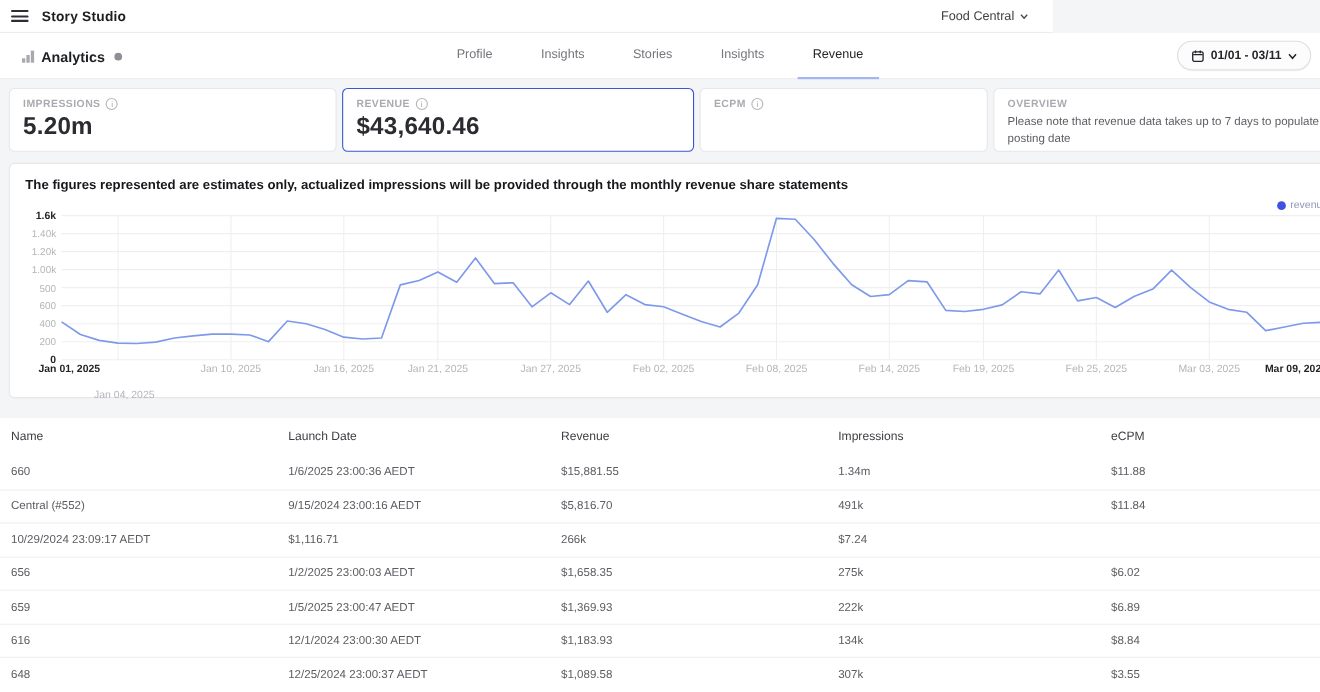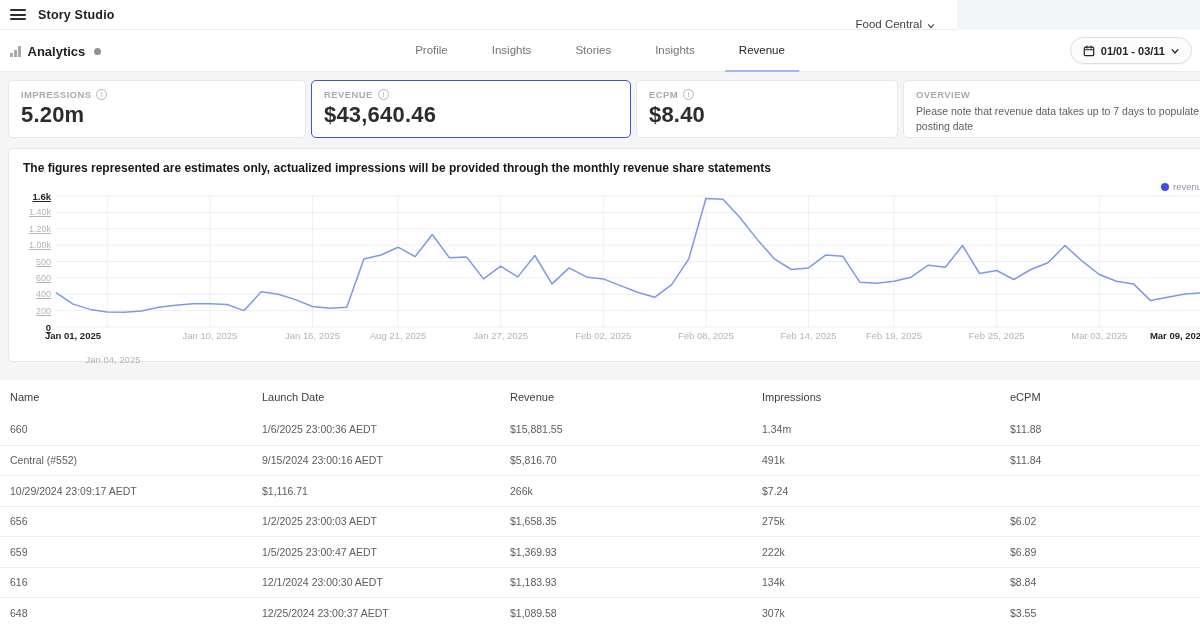--- a/index.html
+++ b/index.html
@@ -6,28 +6,28 @@
   html,body { width:1200px; height:629px; }
   body { font-family:"Liberation Sans", sans-serif; background:#f4f5f6; }
   #app { position:relative; width:1200px; height:629px; overflow:hidden; background:#f4f5f6; }
 
   
   .topbar { position:absolute; left:0; top:0; width:957px; height:30px; background:#fff;
             border-bottom:1px solid #ebecee; display:flex; align-items:center; }
   .burger { width:16px; height:11px; margin-left:10px; display:flex; flex-direction:column; justify-content:space-between; cursor:pointer; }
   .burger span { display:block; height:2px; background:#2c2e33; border-radius:1px; }
   .app-title { margin-left:12px; font-size:12.5px; font-weight:bold; color:#1c1e22; letter-spacing:.2px; }
-  .account { position:absolute; right:22px; top:0; height:30px; display:flex; align-items:flex-end; gap:5px;
+  .account { position:absolute; right:22px; top:0; height:30px; display:flex; align-items:center; gap:5px;
              font-size:11.5px; color:#3f4145; cursor:pointer; }
   .chev { width:8px; height:8px; flex:none; }
 
   
   .navbar { position:absolute; left:0; top:30px; width:1200px; height:42px; background:#fff;
             border-bottom:1px solid #ebecee; }
-  .section { position:absolute; left:10px; top:0; height:42px; display:flex; align-items:center; gap:7px; }
+  .section { position:absolute; left:20px; top:0; height:42px; display:flex; align-items:center; gap:7px; }
   .bars-ic { display:flex; align-items:flex-end; gap:1.5px; height:11px; }
   .bars-ic i { display:block; width:2.5px; background:#a7a9ae; }
   .bars-ic i:nth-child(1){height:4px} .bars-ic i:nth-child(2){height:7px} .bars-ic i:nth-child(3){height:11px}
   .section-label { font-size:13px; font-weight:bold; color:#1c1e22; }
   .status-dot { width:7px; height:7px; border-radius:50%; background:#8e9095; margin-left:2px; }
   .tabs { position:absolute; left:50%; top:0; transform:translateX(-50%); height:42px; display:flex; }
   .tab { height:42px; display:flex; align-items:center; padding:0 14px; margin:0 8px; font-size:11.5px;
          color:#74767b; cursor:pointer; border-bottom:2px solid transparent; }
   .tab.active { color:#232529; border-bottom-color:#a3b6f2; }
   .datepill { position:absolute; right:8px; top:7px; height:27px; display:flex; align-items:center; gap:6px;
@@ -46,21 +46,21 @@
   .card-desc { font-size:10.5px; color:#5d5f64; line-height:1.45; margin-top:4px; }
 
   
   .chart-card { position:absolute; left:8px; top:148px; width:1244px; height:214px; background:#fff;
                 border:1px solid #e6e7e9; border-radius:5px; }
   .disclaimer { position:absolute; left:14px; top:12px; font-size:12px; font-weight:bold; color:#17181b; white-space:nowrap; }
   .legend { position:absolute; left:1152px; top:32px; display:flex; align-items:center; gap:4px; cursor:pointer; }
   .legend-dot { width:8px; height:8px; border-radius:50%; }
   .legend-label { font-size:9.5px; color:#8f97b8; white-space:nowrap; }
   #chart-svg { position:absolute; left:0; top:0; }
-  .ylab { position:absolute; width:42px; text-align:right; font-size:9px; color:#b3b5ba;text-decoration:underline; }
+  .ylab { position:absolute; width:42px; text-align:right; font-size:9px; color:#b3b5ba; }
   .ylab.bold { font-weight:bold; color:#232529; font-size:9.5px; }
   .xlab { position:absolute; top:181px; font-size:9.5px; color:#b3b5ba; white-space:nowrap; transform:translateX(-50%); }
   .xlab.bold { font-weight:bold; color:#232529; }
   .xlab.edge { transform:none; }
 
   
   .table { position:absolute; left:0; top:380px; width:1260px; height:249px; background:#fff; }
   .trow { display:grid; grid-template-columns:252px 248px 252px 248px 1fr; padding-left:10px; align-items:center; }
   .thead { height:34px; font-size:11px; color:#3c3e43; }
   .tbody .trow { height:30.5px; font-size:10.5px; color:#5a5c61; cursor:pointer; }
@@ -142,21 +142,20 @@
       <i class="info-ic">i</i>
     </div>
     <div class="card-value">$43,640.46</div>
 
   </div>
       <div class="card" style="width: 262px;">
     <div class="card-label-row">
       <span class="card-label">ECPM</span>
       <i class="info-ic">i</i>
     </div>
-    <div class="card-value">$8.40</div>
 
   </div>
       <div class="card" style="width: 352px;">
     <div class="card-label-row">
       <span class="card-label">OVERVIEW</span>
 
     </div>
 
     <div class="card-desc">Please note that revenue data takes up to 7 days to populate from posting date</div>
   </div>
@@ -195,25 +194,25 @@
     <div id="axis-labels">
         <div class="ylab bold" style="left: 0px; top: 173px;">0</div>
         <div class="ylab" style="left: 0px; top: 156.625px;">200</div>
         <div class="ylab" style="left: 0px; top: 140.25px;">400</div>
         <div class="ylab" style="left: 0px; top: 123.875px;">600</div>
         <div class="ylab" style="left: 0px; top: 107.5px;">500</div>
         <div class="ylab" style="left: 0px; top: 91.125px;">1.00k</div>
         <div class="ylab" style="left: 0px; top: 74.75px;">1.20k</div>
         <div class="ylab" style="left: 0px; top: 58.375px;">1.40k</div>
         <div class="ylab bold" style="left: 0px; top: 42px;">1.6k</div>
-        <div class="xlab bold" style="left: 64px;">Jan 01, 2025</div>
+        <div class="xlab bold" style="left: 54px;">Jan 01, 2025</div>
         <div class="xlab" style="left: 104px; margin-top: 24px;">Jan 04, 2025</div>
         <div class="xlab" style="left: 200.926px;">Jan 10, 2025</div>
         <div class="xlab" style="left: 303.544px;">Jan 16, 2025</div>
-        <div class="xlab" style="left: 389.059px;">Aug 21, 2025</div>
+        <div class="xlab" style="left: 389.059px;">Jan 21, 2025</div>
         <div class="xlab" style="left: 491.676px;">Jan 27, 2025</div>
         <div class="xlab" style="left: 594.294px;">Feb 02, 2025</div>
         <div class="xlab" style="left: 696.912px;">Feb 08, 2025</div>
         <div class="xlab" style="left: 799.529px;">Feb 14, 2025</div>
         <div class="xlab" style="left: 885.044px;">Feb 19, 2025</div>
         <div class="xlab" style="left: 987.662px;">Feb 25, 2025</div>
         <div class="xlab" style="left: 1090.28px; text-align: center;">Mar 03, 2025</div>
         <div class="xlab bold edge" style="left: 1140.9px;">Mar 09, 2025</div>
       </div>
   </div>

